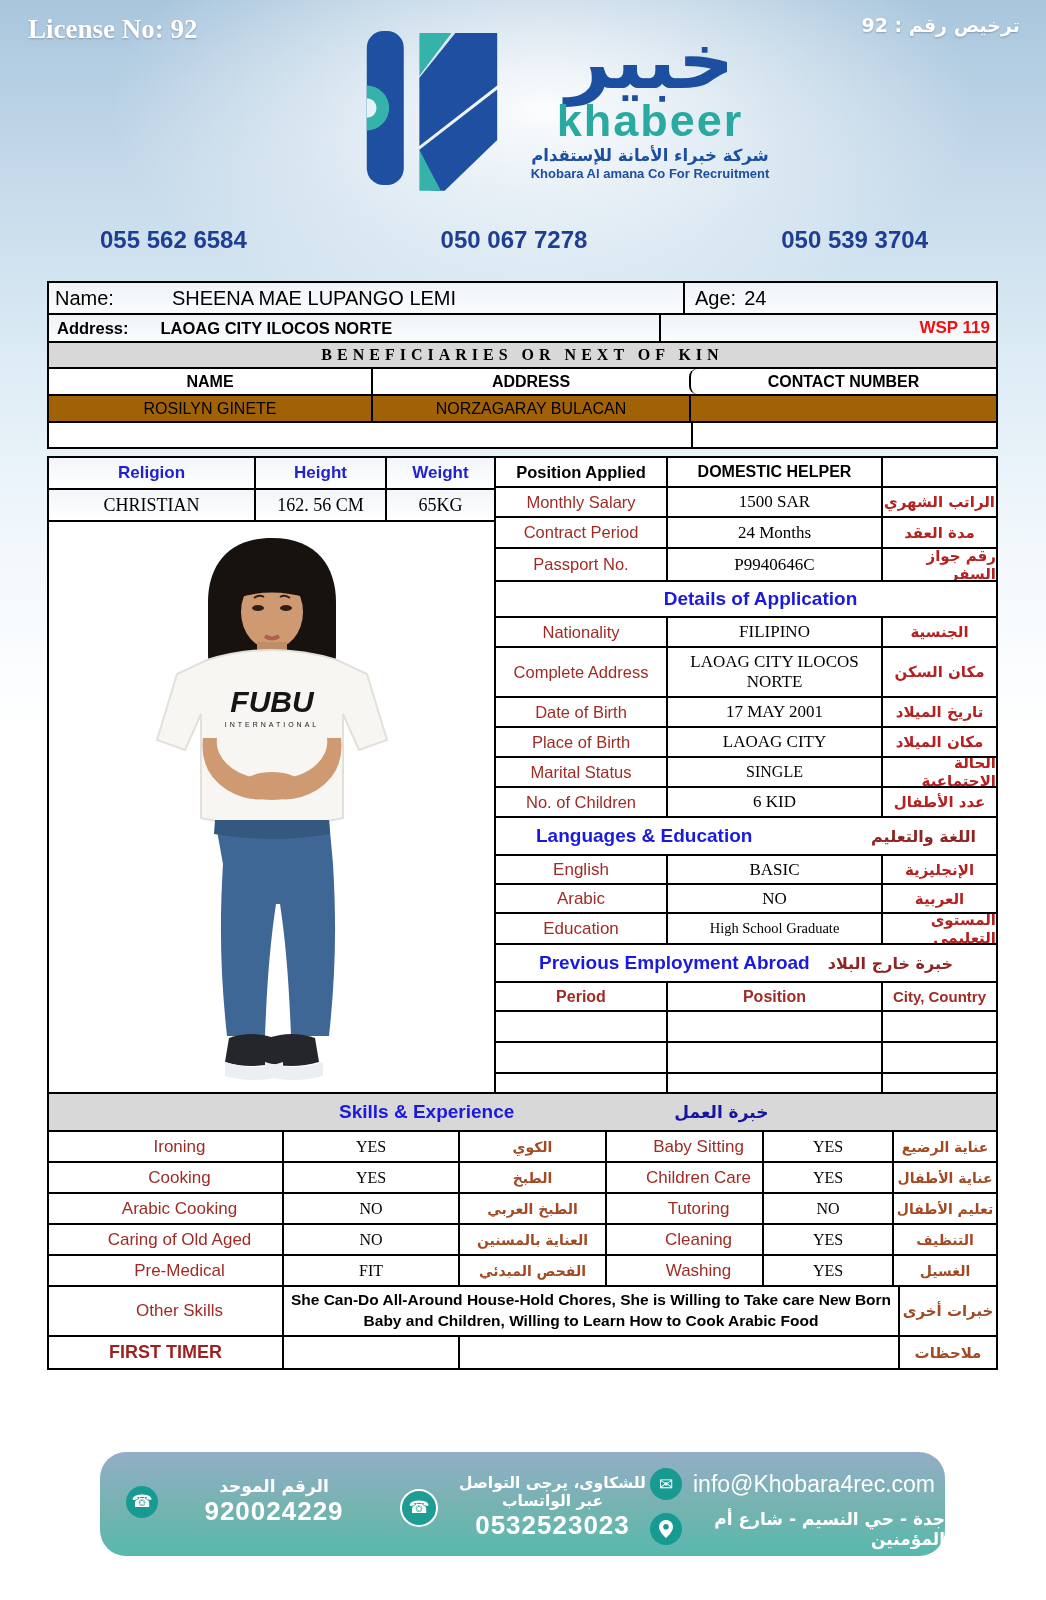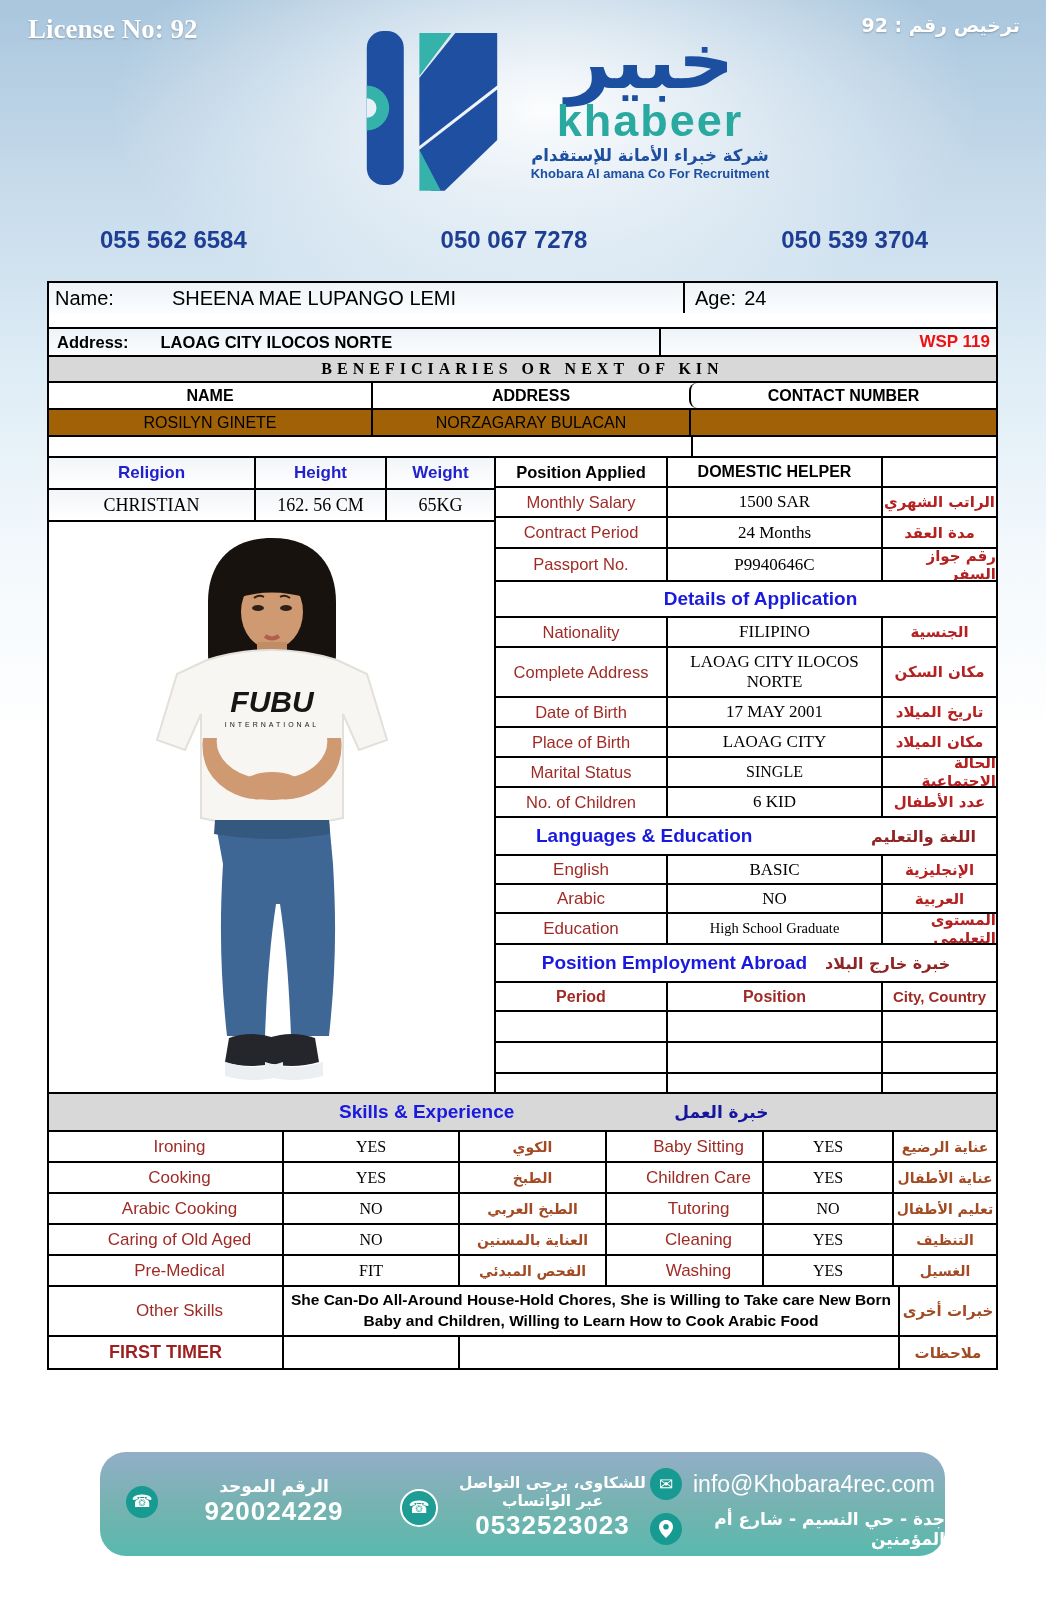--- a/index.html
+++ b/index.html
@@ -105,21 +105,21 @@
     <div class="tr" style="height:30px;">
       <div class="td" style="flex:0 0 634px;justify-content:flex-start;padding-left:6px;">
         <span style="font-size:20px;">Name:</span>
         <span style="font-size:20px;margin-left:58px;">SHEENA MAE LUPANGO LEMI</span>
       </div>
       <div class="td" style="flex:1;justify-content:flex-start;padding-left:10px;">
         <span style="font-size:20px;">Age:</span>
         <span style="font-size:20px;margin-left:8px;">24</span>
       </div>
     </div>
-    <div class="tr" style="height:28px;margin-top:14px;">
+    <div class="tr" style="height:28px;">
       <div class="td" style="flex:0 0 610px;justify-content:flex-start;padding-left:8px;">
         <span style="font-size:16.5px;font-weight:bold;">Address:</span>
         <span style="font-size:16.5px;font-weight:bold;margin-left:32px;">LAOAG CITY ILOCOS NORTE</span>
       </div>
       <div class="td" style="flex:1;justify-content:flex-end;padding-right:6px;">
         <span style="font-size:17px;font-weight:bold;color:#ee1111;">WSP 119</span>
       </div>
     </div>
     <div class="tr gray" style="height:26px;">
       <div class="td serif" style="flex:1;font-weight:bold;font-size:16px;letter-spacing:5px;">BENEFICIARIES OR NEXT OF KIN</div>
@@ -252,21 +252,21 @@
           <div class="td rval serif val17">NO</div>
           <div class="td rar redar ar">العربية</div>
         </div>
         <div class="rrow" style="height:29px;">
           <div class="td rlab maroon" style="font-size:17px;">Education</div>
           <div class="td rval serif" style="font-size:14.5px;">High School Graduate</div>
           <div class="td rar redar ar">المستوى التعليمي</div>
         </div>
         <div class="rrow gray" style="height:36px;">
           <div class="td" style="flex:1;justify-content:center;gap:18px;">
-            <span class="secthead">Position Employment Abroad</span>
+            <span class="secthead">Previous Employment Abroad</span>
             <span class="sectar ar">خبرة خارج البلاد</span>
           </div>
         </div>
         <div class="rrow" style="height:27px;">
           <div class="td rlab maroon" style="font-weight:bold;font-size:16px;">Period</div>
           <div class="td rval maroon" style="font-weight:bold;font-size:16px;">Position</div>
           <div class="td rar maroon" style="font-weight:bold;font-size:15px;">City, Country</div>
         </div>
         <div class="rrow" style="height:29px;">
           <div class="td rlab"></div>

